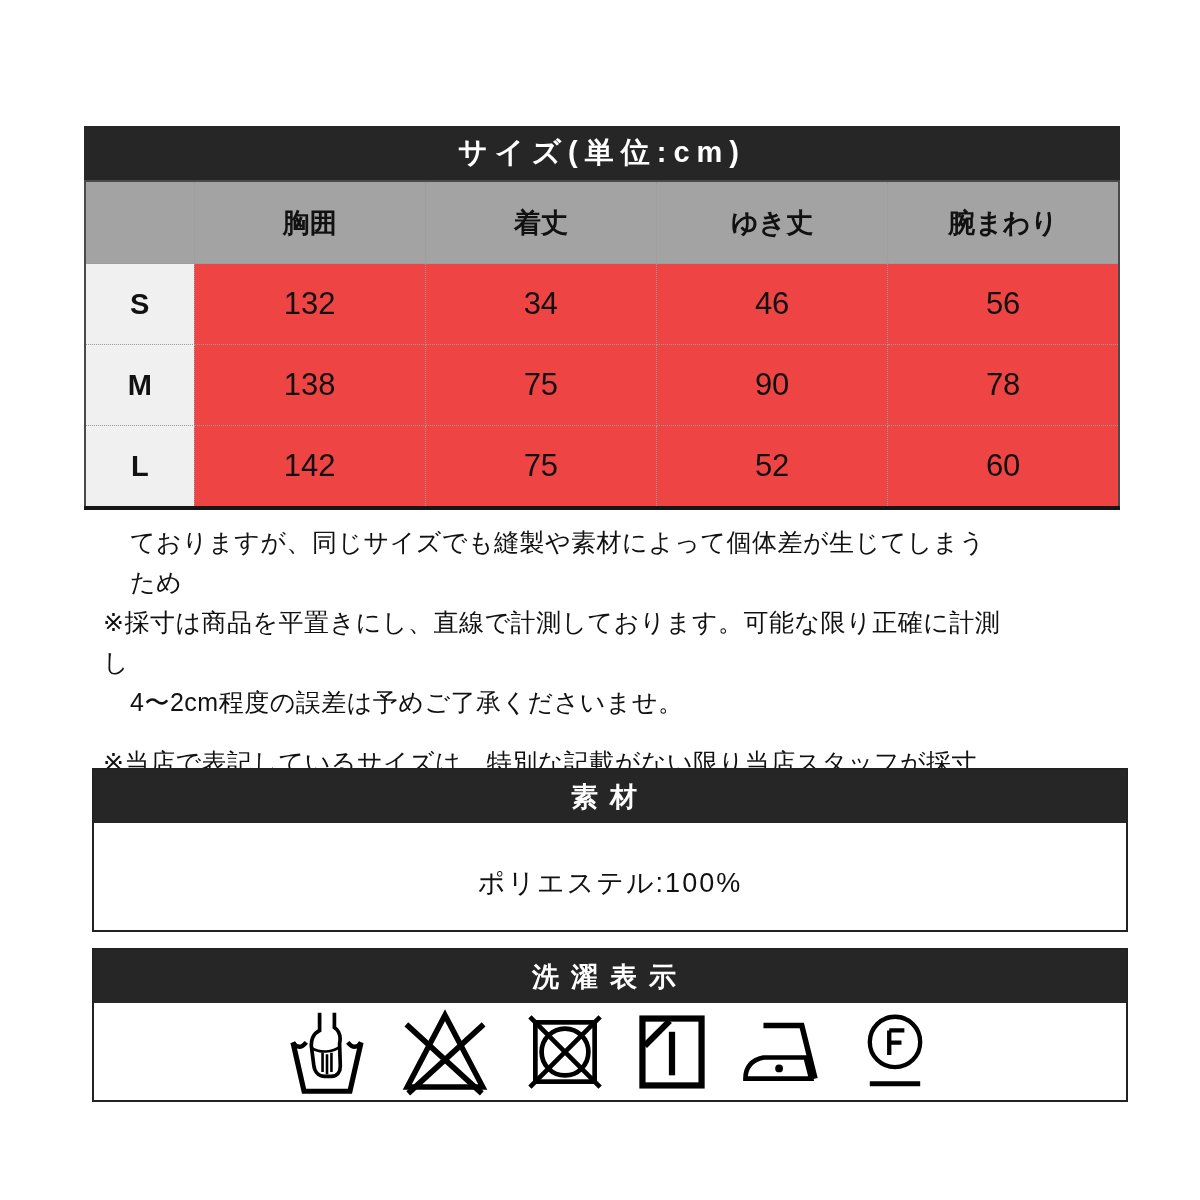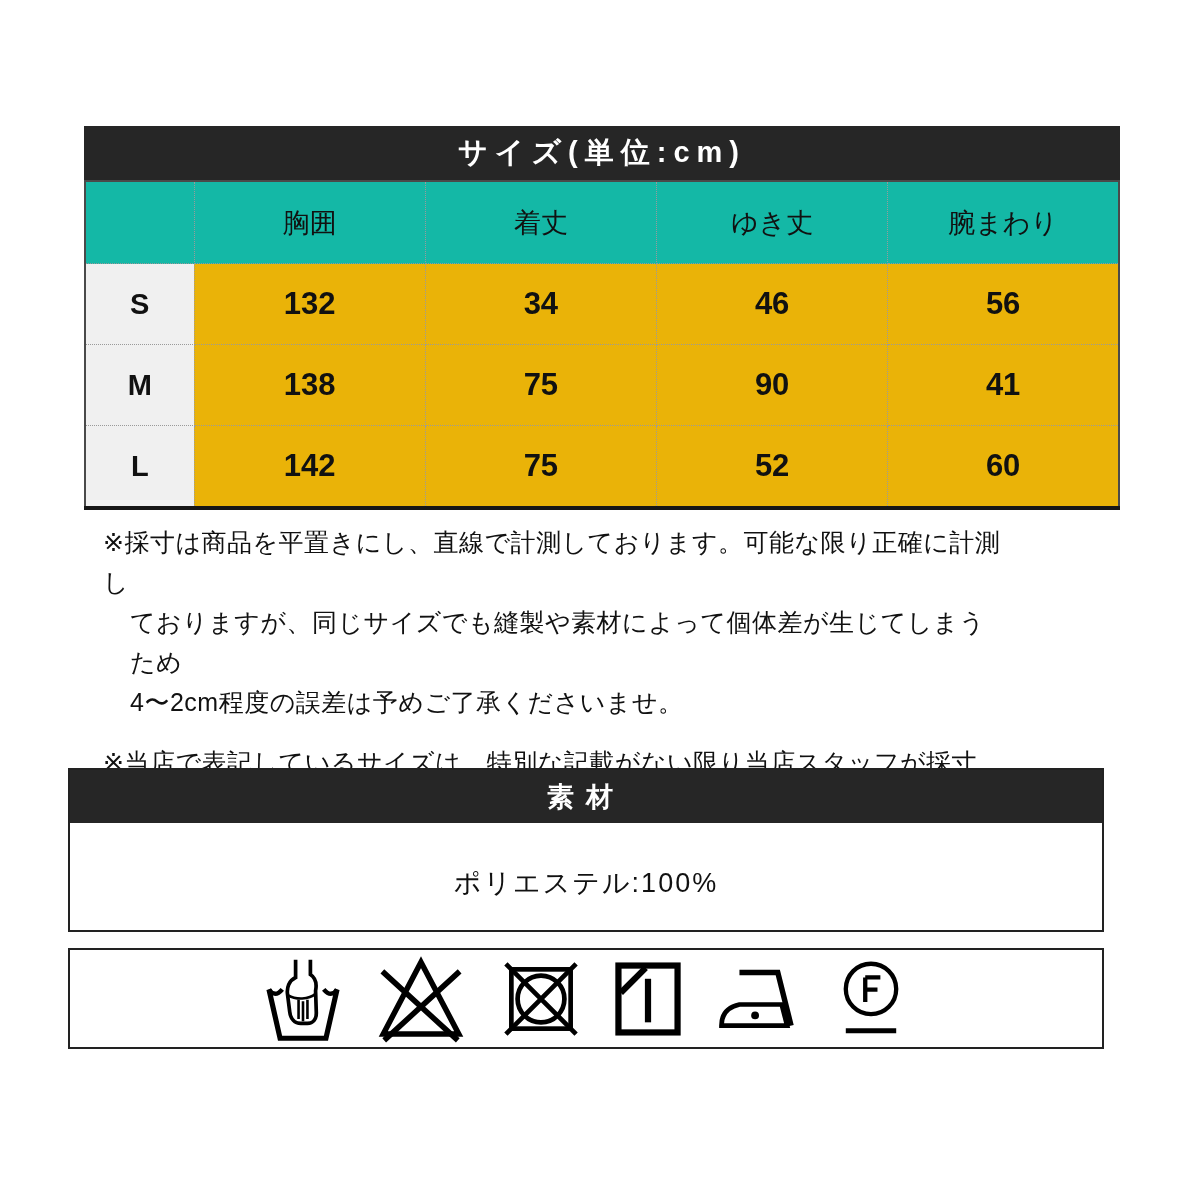--- a/index.html
+++ b/index.html
@@ -14,30 +14,30 @@
   
   #size-section{position:absolute;left:84px;top:126px;width:1036px;}
   #size-bar{height:54px;font-size:29px;letter-spacing:7px;}
   table.size{
     width:100%;border-collapse:collapse;table-layout:fixed;
     border:2px solid #4a4a4a;border-bottom:4px solid #161616;
   }
   table.size th,table.size td{
     border:1px dotted #9a9a9a;text-align:center;vertical-align:middle;padding:0;
   }
-  table.size .head-row th{height:81px;background:#14b8a6;font-size:27px;font-weight:normal;}
+  table.size .head-row th{height:81px;background:#a3a3a3;font-size:27px;font-weight:bold;}
   table.size th.row-label{background:#f0f0f0;font-size:29px;font-weight:bold;}
-  table.size td.val{height:80px;background:#eab308;font-size:31px;font-weight:700;}
+  table.size td.val{height:80px;background:#ef4444;font-size:31px;font-weight:400;}
   
   #notes{position:absolute;left:103px;top:522px;width:900px;font-size:25px;line-height:40px;letter-spacing:0.5px;}
   .note + .note{margin-top:20px;}
   .note-line{padding-left:27px;}
   .note-line.first{padding-left:0;}
   
-  .boxed{position:absolute;left:68px;width:1036px;border:2px solid #222;box-sizing:border-box;background:#fff;}
+  .boxed{position:absolute;left:92px;width:1036px;border:2px solid #222;box-sizing:border-box;background:#fff;}
   #material-section{top:768px;}
   #laundry-section{top:948px;}
   .boxed .section-bar{height:53px;font-size:27px;letter-spacing:12px;}
   #material-content{height:95px;display:flex;align-items:center;justify-content:center;font-size:27px;letter-spacing:2px;margin-top:12px;}
   #laundry-content{height:97px;display:flex;align-items:center;justify-content:center;gap:33px;}
   .care svg{display:block;}
   .care{display:flex;align-items:center;justify-content:center;}
 </style>
 </head>
 <body>
@@ -67,53 +67,56 @@
       <td class="val">132</td>
       <td class="val">34</td>
       <td class="val">46</td>
       <td class="val">56</td>
     </tr>
     <tr>
       <th class="row-label">M</th>
       <td class="val">138</td>
       <td class="val">75</td>
       <td class="val">90</td>
-      <td class="val">41</td>
+      <td class="val">78</td>
     </tr>
     <tr>
       <th class="row-label">L</th>
       <td class="val">142</td>
       <td class="val">75</td>
       <td class="val">52</td>
       <td class="val">60</td>
     </tr>
   </tbody>
     </table>
 </section>
 
 <section id="notes">
   <div class="note">
+    <div class="note-line">ておりますが、同じサイズでも縫製や素材によって個体差が生じてしまうため</div>
     <div class="note-line first">※採寸は商品を平置きにし、直線で計測しております。可能な限り正確に計測し</div>
-    <div class="note-line">ておりますが、同じサイズでも縫製や素材によって個体差が生じてしまうため</div>
     <div class="note-line">4〜2cm程度の誤差は予めご了承くださいませ。</div>
   </div>
   <div class="note">
     <div class="note-line first">※当店で表記しているサイズは、特別な記載がない限り当店スタッフが採寸した</div>
     <div class="note-line">数値を記載しております。</div>
   </div>
 </section>
 
 <section id="material-section" class="boxed">
   <div class="section-bar">
     <span>素材</span>
   </div>
   <div id="material-content">ポリエステル:100%</div>
 </section>
 
 <section id="laundry-section" class="boxed">
+  <div class="section-bar">
+    <span>洗濯表示</span>
+  </div>
   <div id="laundry-content">
 
     <span class="care">
       <svg width="74" height="88" viewBox="0 0 100 118">
         <path d="M4,46 L19,112 L81,112 L96,46" fill="none" stroke="#000" stroke-width="7"></path>
         <path d="M4,46 Q12,58 22,46" fill="none" stroke="#000" stroke-width="6"></path>
         <path d="M78,46 Q88,58 96,46" fill="none" stroke="#000" stroke-width="6"></path>
         <path d="M40,6 L40,30 C31,34 28,44 29,52 L32,76 C33,86 39,92 47,92 L56,92 C64,92 68,86 68,78 L67,48 C69,38 66,30 60,26 L60,6" fill="#fff" stroke="#000" stroke-width="5"></path>
         <path d="M44,60 L44,86 M50,62 L50,89 M56,60 L56,86" stroke="#000" stroke-width="3.5" fill="none"></path>
         <path d="M30,54 C40,60 58,60 67,52" stroke="#000" stroke-width="3.5" fill="none"></path>

